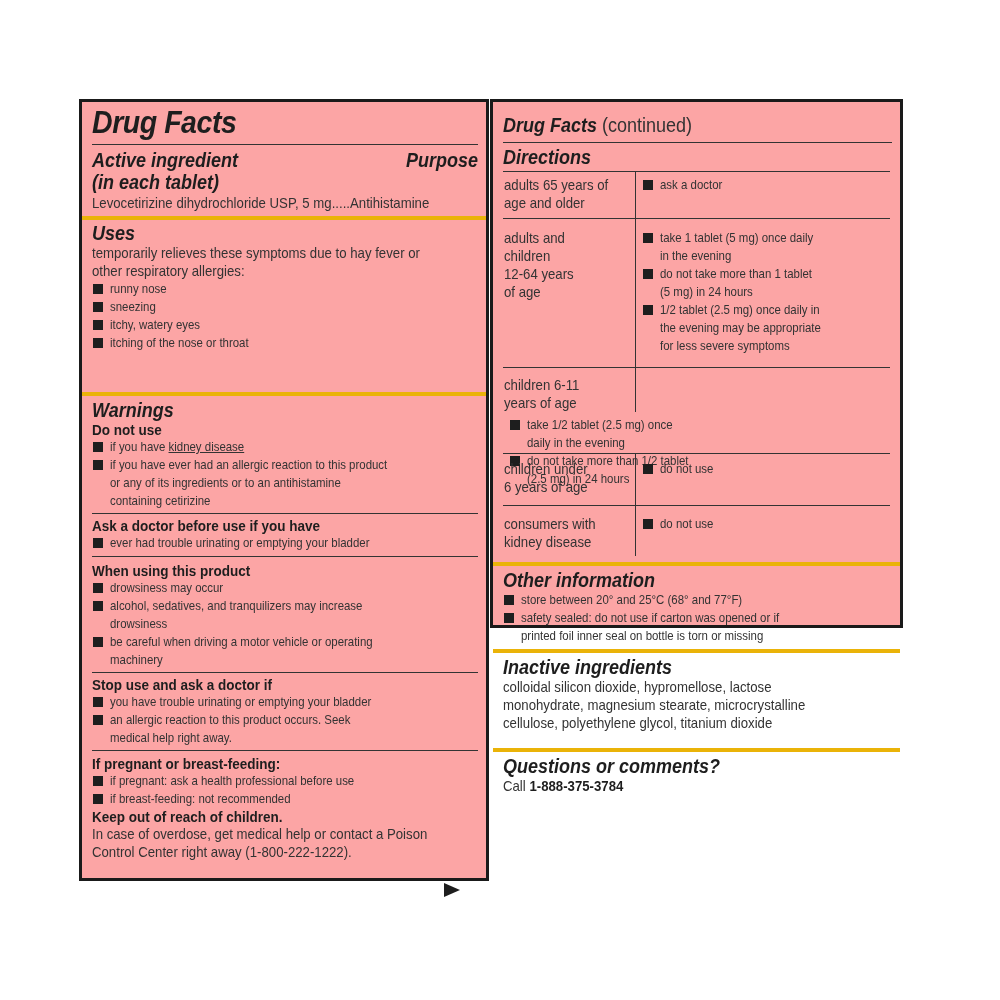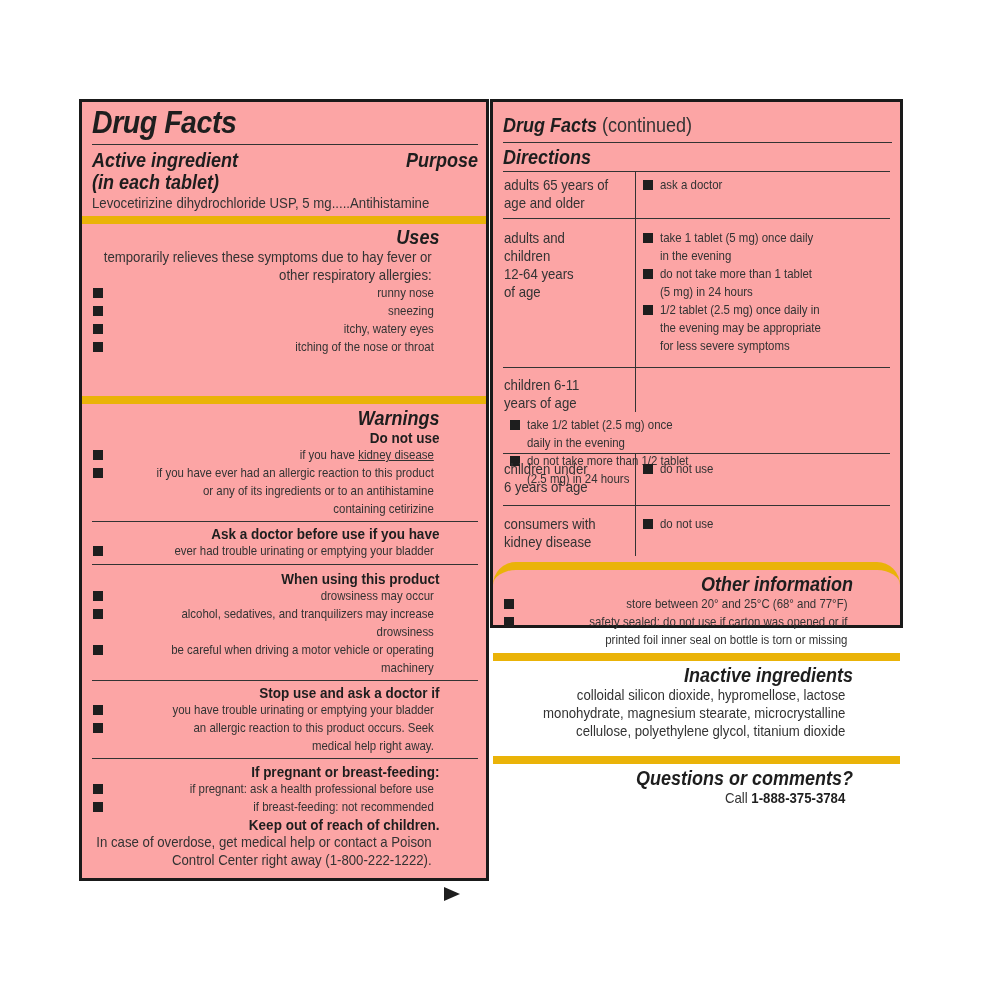--- a/index.html
+++ b/index.html
@@ -3,21 +3,21 @@
 <meta charset="utf-8">
 <style>
   html, body { margin:0; padding:0; background:#ffffff; }
   body { width:1000px; height:1000px; position:relative; overflow:hidden;
          font-family:"Liberation Sans", sans-serif; color:#2b2b2b; }
   .label { position:absolute; left:79px; top:99px; width:820px; height:782px; }
   .col { position:absolute; top:0; border:3px solid #1a1a1a; box-sizing:border-box; background:#fca5a5; }
   .col-left { left:0; width:410px; height:782px; }
   .col-right { left:411px; width:413px; height:529px; }
   .sec { position:relative; padding:0 8px 0 10px; box-sizing:border-box; }
-  .thick { border-top:8px solid #eab308;text-align:right; }
+  .thick { border-top:4px solid #eab308; }
   .rule { height:0; border-top:1.5px solid #333; margin:0; }
   .h-xl { font-size:31px; font-weight:bold; font-style:italic; color:#1e1e1e; letter-spacing:-0.5px; line-height:34px; transform:scaleX(0.92); transform-origin:left; white-space:nowrap; }
   .h-lg { font-size:20px; font-weight:bold; font-style:italic; color:#1e1e1e; line-height:22px; transform:scaleX(0.9); transform-origin:left; white-space:nowrap; }
   .h-md { font-size:15px; font-weight:bold; color:#1e1e1e; line-height:17px; transform:scaleX(0.9); transform-origin:left; white-space:nowrap; }
   .t { font-size:15px; line-height:18px; color:#333; transform:scaleX(0.88); transform-origin:left; white-space:nowrap; }
   .bl { position:relative; padding-left:18px; font-size:13px; line-height:18px; color:#333; }
   .bl .inner { display:block; transform:scaleX(0.88); transform-origin:left; white-space:nowrap; }
   .bl::before { content:""; position:absolute; left:1px; top:4px; width:10px; height:10px; background:#1e1e1e; }
   u { text-decoration:underline; }
   .row-flex { display:flex; justify-content:space-between; }
@@ -197,21 +197,21 @@
             <div class="t">kidney disease</div>
           </div>
         <div class="c2" style="padding-top:9px;">
             <div class="bl">
               <span class="inner">do not use</span>
             </div>
           </div>
       </div>
     </div>
 
-    <div class="sec thick" style="margin-top:6px;padding-top:3px;padding-bottom:4px;border-radius:23px;">
+    <div class="sec thick" style="margin-top:6px;padding-top:3px;padding-bottom:4px;">
       <div class="h-lg">Other information</div>
       <div class="bl">
           <span class="inner">store between 20° and 25°C (68° and 77°F)</span>
         </div>
       <div class="bl">
           <span class="inner">safety sealed: do not use if carton was opened or if</span>
           <span class="inner">printed foil inner seal on bottle is torn or missing</span>
         </div>
     </div>
 

